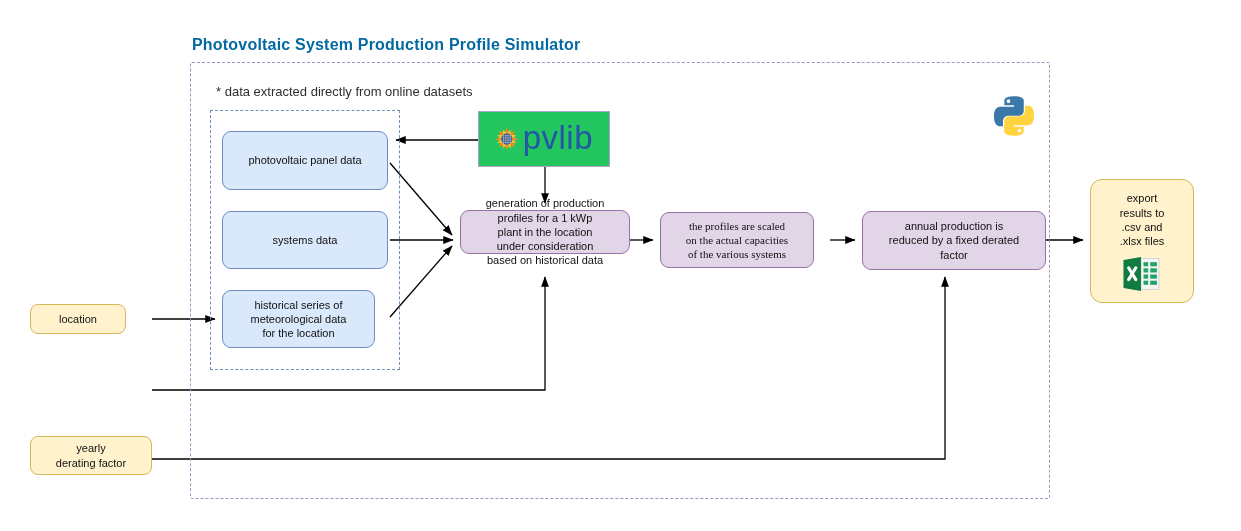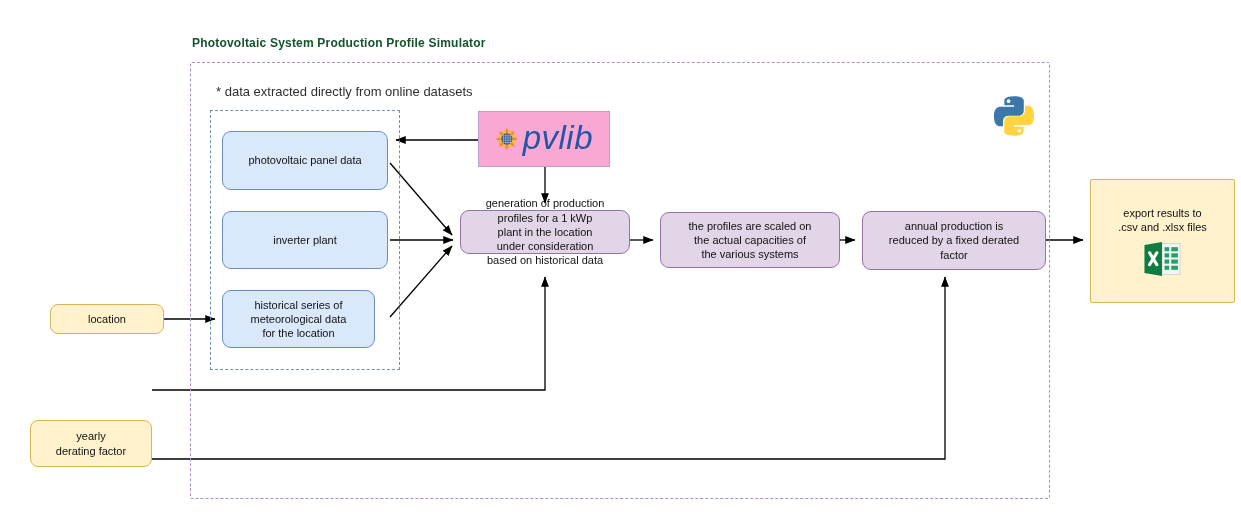--- a/index.html
+++ b/index.html
@@ -1,21 +1,21 @@
 <!DOCTYPE html>
 <html><head>
 <meta charset="utf-8">
 <style>
   * { margin:0; padding:0; box-sizing:border-box; }
   html,body { width:1241px; height:531px; background:#ffffff;
               font-family:"Liberation Sans", sans-serif; overflow:hidden; }
   .canvas { position:relative; width:1241px; height:531px; background:#fff; }
 
-  .title { position:absolute; left:192px; top:36px; font-size:12px; font-weight:bold;
-           color:#14532d; letter-spacing:.2px; }
+  .title { position:absolute; left:192px; top:36px; font-size:16px; font-weight:bold;
+           color:#0369a1; letter-spacing:.2px; }
 
   .outer-frame { position:absolute; left:190px; top:62px; width:860px; height:437px;
                  border:1px dashed #a98fc4; border-radius:2px; }
   .inner-frame { position:absolute; left:210px; top:110px; width:190px; height:260px;
                  border:1px dashed #6f8fc0; }
 
   .note { position:absolute; left:216px; top:84px; font-size:13px; 
           color:#2f2f2f; }
 
   .node { position:absolute; display:flex; align-items:center; justify-content:center;
@@ -23,34 +23,34 @@
 
   .blue   { background:#dae8fc; border:1px solid #6c8ebf; border-radius:9px; }
   .purple { background:#e1d5e7; border:1px solid #9673a6; border-radius:9px; }
   .yellow { background:#fff2cc; border:1px solid #d6b656; border-radius:8px; }
 
   .ds1 { left:222px; top:131px; width:166px; height:59px; }
   .ds2 { left:222px; top:211px; width:166px; height:58px; }
   .ds3 { left:222px; top:290px; width:153px; height:58px; }
 
   .p1 { left:460px; top:210px; width:170px; height:44px; }
-  .p2 { left:660px; top:212px; width:180px; height:56px; }
+  .p2 { left:660px; top:212px; width:154px; height:56px;font-family:Liberation Serif, serif; }
   .p3 { left:862px; top:211px; width:184px; height:59px; }
 
-  .in1 { left:30px; top:304px; width:114px; height:30px;margin-left:20px; }
+  .in1 { left:30px; top:304px; width:96px; height:30px; }
   .in2 { left:30px; top:365px; width:122px; height:48px; }
-  .in3 { left:30px; top:420px; width:122px; height:47px; }
+  .in3 { left:30px; top:436px; width:122px; height:39px; }
 
-  .out { left:1090px; top:179px; width:145px; height:124px; border-radius:2px;
+  .out { left:1090px; top:179px; width:104px; height:124px; border-radius:12px;
          flex-direction:column; gap:8px; }
   .out .excel-wrap { width:40px; height:34px; }
 
   .pvlib-box { position:absolute; left:478px; top:111px; width:132px; height:56px;
-               background:#f9a8d4; border:1.5px solid #b5a1cf; display:flex;
-               align-items:center; justify-content:flex-start; padding:4px 16px; gap:4px;font-style:italic; }
+               background:#22c55e; border:1.5px solid #b5a1cf; display:flex;
+               align-items:center; justify-content:flex-start; padding:4px 16px; gap:4px; }
   .pvlib-text { font-size:33px; color:#2456a8; font-weight:500; letter-spacing:.5px;
                 line-height:1; padding-bottom:4px; }
 
   .python-logo { position:absolute; left:993px; top:93px; width:42px; height:46px; }
 
   .arrows { position:absolute; left:0; top:0; width:1241px; height:531px;
             pointer-events:none; }
 </style>
 </head>
 <body>
@@ -91,21 +91,21 @@
 
   <div class="outer-frame"></div>
   <div class="inner-frame"></div>
 
   <div class="note">* data extracted directly from online datasets</div>
 
   <div class="node blue ds1">
     <span>photovoltaic panel data</span>
   </div>
   <div class="node blue ds2">
-    <span>inverter plant</span>
+    <span>systems data</span>
   </div>
   <div class="node blue ds3">
     <span>historical series of meteorological data for the location</span>
   </div>
 
   <div class="pvlib-box">
     <svg width="48" height="48" viewBox="-24 -24 48 48">
       <g>
         <g fill="#f58a1f">
           <polygon points="0,-23 5,-11 -5,-11"></polygon>

